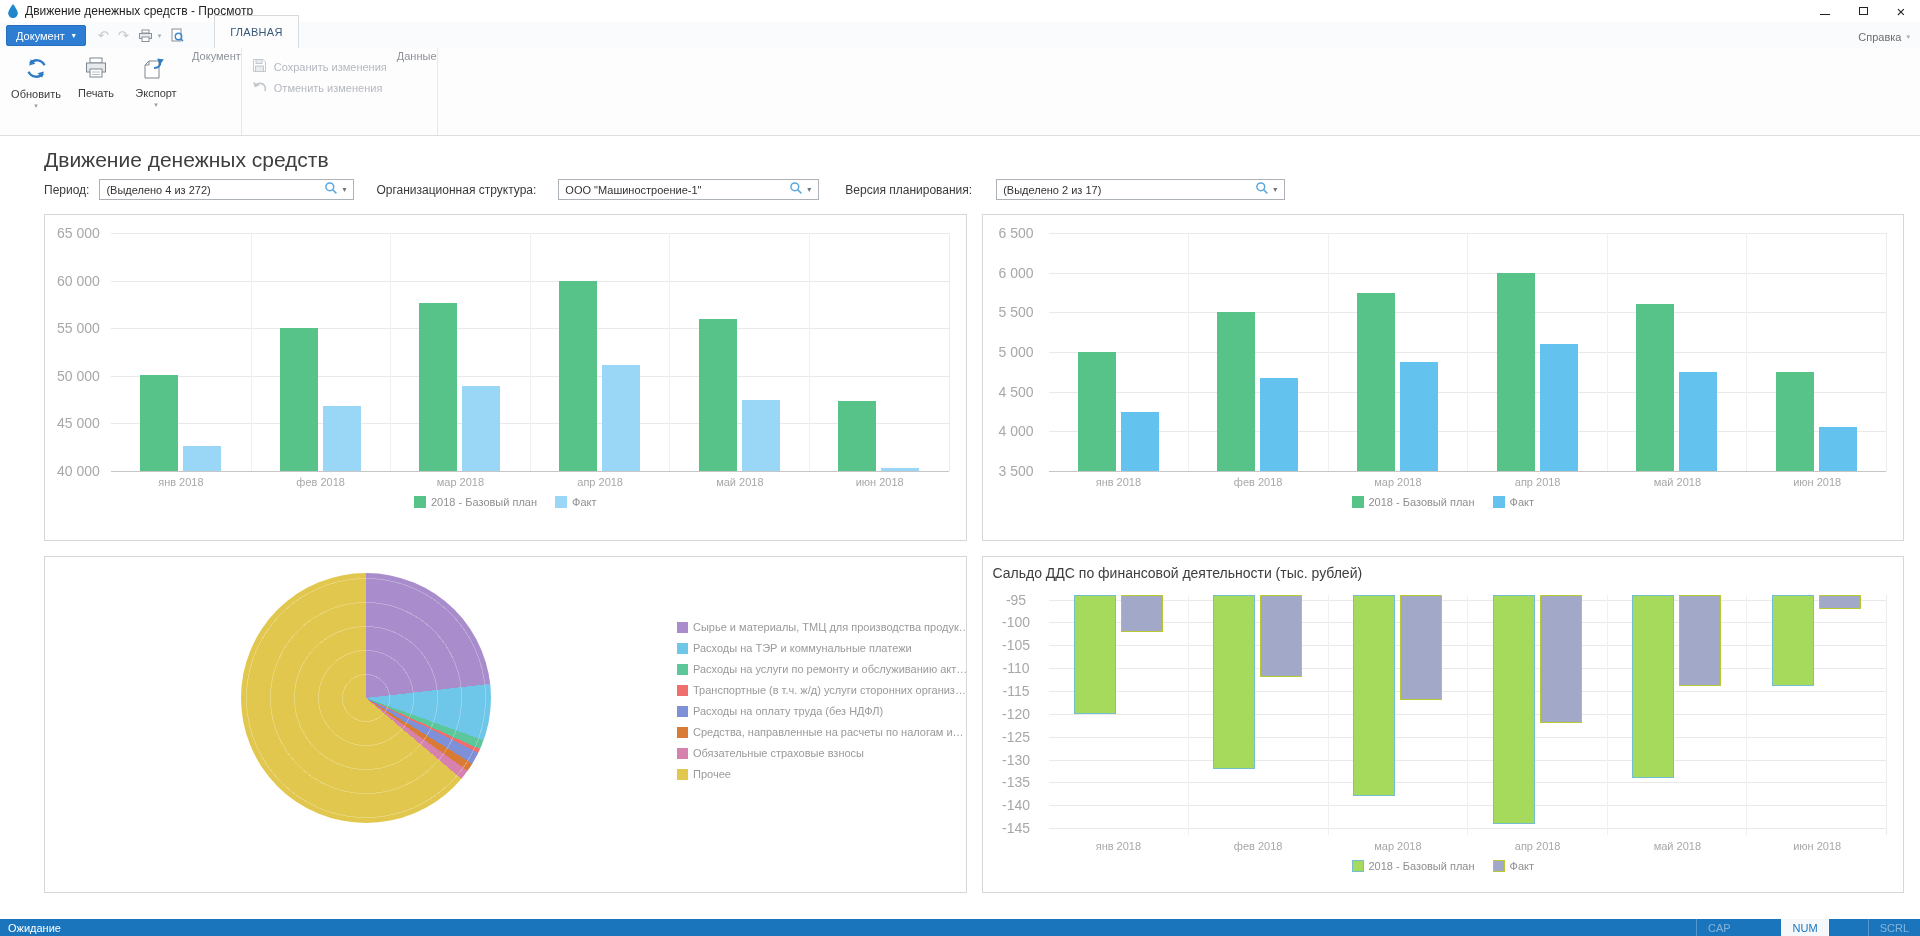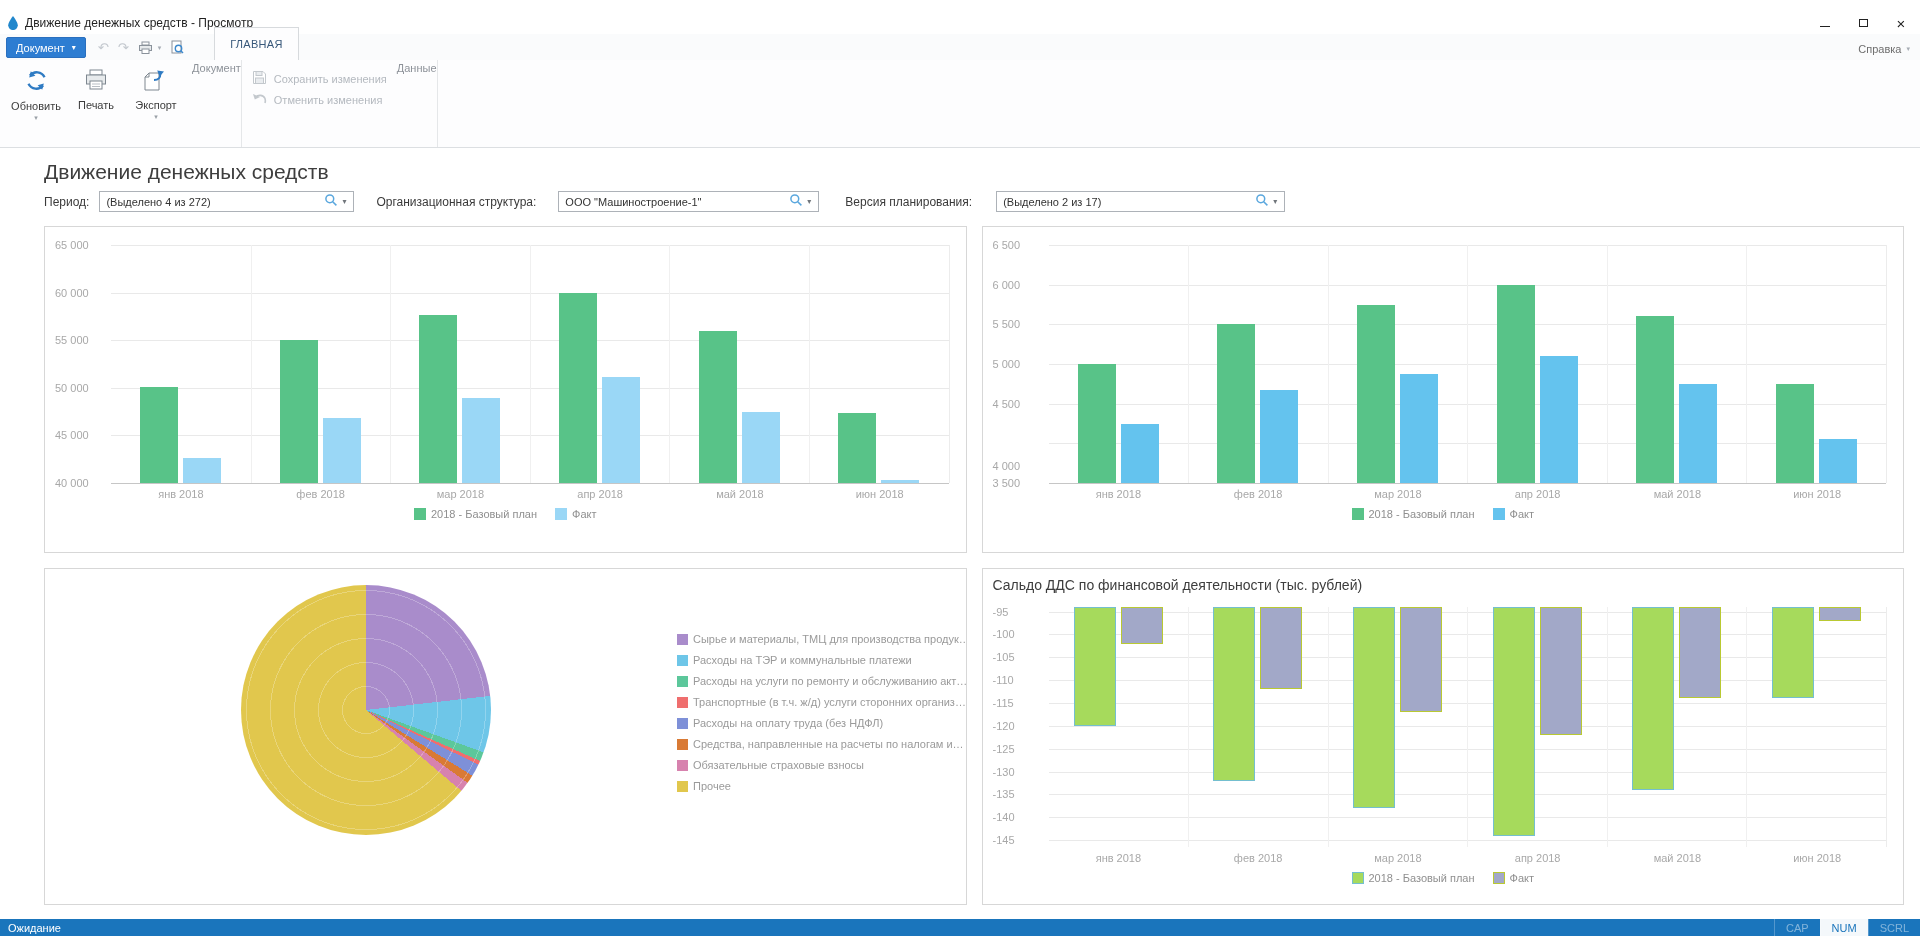--- a/index.html
+++ b/index.html
@@ -1,20 +1,20 @@
 <!DOCTYPE html>
 <html><head>
 <meta charset="utf-8">
 <style>
   * { margin:0; padding:0; box-sizing:border-box; }
   html,body { width:1920px; height:936px; overflow:hidden; background:#fff;
     font-family:"Liberation Sans","DejaVu Sans",sans-serif; cursor:default; }
 
   
-  .titlebar { height:22px; display:flex; align-items:center; padding-left:7px; background:#fff;margin-top:12px; }
+  .titlebar { height:22px; display:flex; align-items:center; padding-left:7px; background:#fff; }
   .titlebar .app-icon { display:inline-flex; margin-right:6px; }
   .titlebar .title { font-size:12px; color:#1f1f1f; }
   .win-controls { margin-left:auto; display:flex; height:22px; }
   .win-btn { width:38px; display:flex; align-items:center; justify-content:center; color:#222; }
   .glyph-min { width:10px; height:1px; background:#222; display:inline-block; margin-top:6px; }
   .glyph-max { width:9px; height:8px; border:1px solid #222; display:inline-block; }
   .glyph-close { font-size:15px; line-height:1; }
 
   
   .tabrow { height:26px; display:flex; align-items:flex-end; background:#fafbfc; }
@@ -63,22 +63,22 @@
   .panel-title { font-size:14px; color:#3d3d3d; white-space:nowrap; }
 
   
   .plot-wrap { position:relative; margin-top:10px; }
   .p-top .plot-wrap { height:238px; }
   .p-bot .plot-wrap { height:240px; margin-top:14px; }
   .plot { position:relative; height:100%; margin-left:56px; margin-right:6px; border-right:1px solid #ececec; }
   .gridline { position:absolute; left:0; right:0; height:1px; background:#e9e9e9; }
   .gridline.baseline { background:#c6c6c6; }
   .vsep { position:absolute; top:0; bottom:0; width:1px; background:#f0f0f0; }
-  .ytick { position:absolute; left:0; width:47px; text-align:left; transform:translateY(-50%);
-    font-size:11px; color:#a8a8a8; white-space:nowrap; }
+  .ytick { position:absolute; left:0; width:47px; text-align:center; transform:translateY(-50%);
+    font-size:14px; color:#a8a8a8; white-space:nowrap; }
   .bars-row { position:absolute; left:0; right:0; top:0; bottom:0; display:flex; }
   .cat-cell { flex:1; display:flex; justify-content:center; align-items:flex-end; gap:5px; }
   .from-top .cat-cell { align-items:flex-start; }
   .xrow { display:flex; margin:5px 6px 0 56px; }
   .xlabel { flex:1; text-align:center; font-size:11px; color:#a8a8a8; }
   .legend { display:flex; justify-content:center; align-items:center; gap:18px; margin-top:8px;
     font-size:11px; color:#8f8f8f; }
   .legend-item { display:inline-flex; align-items:center; gap:5px; white-space:nowrap; }
   .sq { width:12px; height:12px; display:inline-block; flex:none; }
 
@@ -88,21 +88,21 @@
   .pie::after { content:''; position:absolute; inset:0; border-radius:50%;
     background:repeating-radial-gradient(circle at 50% 50%, transparent 0 23px, rgba(255,255,255,.25) 23px 24px); }
   .pie-legend { margin:56px 0 0 186px; }
   .pie-legend .legend-item { display:flex; margin-bottom:9px; font-size:11px; color:#9a9a9a; }
   .pie-legend .sq { width:11px; height:11px; }
 
   
   .statusbar { position:absolute; left:0; right:0; bottom:0; height:17px; background:#1a75bc;
     display:flex; align-items:center; color:#fff; font-size:11px; padding-left:8px; }
   .indicators { margin-left:auto; display:flex; height:17px; align-items:stretch; }
-  .ind { display:flex; align-items:center; padding:8px 11px; border-left:1px solid rgba(255,255,255,.25); }
+  .ind { display:flex; align-items:center; padding:8px 11px; border-left:1px solid rgba(255,255,255,.25);margin-left:39px; }
   .ind.dim { color:rgba(255,255,255,.45); }
   .ind.active { background:#f4f8fb; color:#1a75bc; }
 </style>
 </head>
 <body>
 
 <div class="titlebar">
   <span class="app-icon">
     <svg width="12" height="14" viewBox="0 0 12 14">
         <path d="M6 0 C6 0 1.2 6.2 1.2 9.3 a4.8 4.8 0 0 0 9.6 0 C10.8 6.2 6 0 6 0 Z" fill="#2187cc"></path>
@@ -371,21 +371,21 @@
                 <div class="bar" style="width: 38px; height: 70%; background: rgb(88, 195, 136);"></div>
                 <div class="bar" style="width: 38px; height: 41.6667%; background: rgb(100, 195, 238);"></div>
               </div>
               <div class="cat-cell">
                 <div class="bar" style="width: 38px; height: 41.6667%; background: rgb(88, 195, 136);"></div>
                 <div class="bar" style="width: 38px; height: 18.3333%; background: rgb(100, 195, 238);"></div>
               </div>
             </div>
           </div>
           <div class="ytick" style="top: 100%;">3&nbsp;500</div>
-          <div class="ytick" style="top: 83.3333%; margin-top: 23px;">4&nbsp;000</div>
+          <div class="ytick" style="top: 83.3333%;">4&nbsp;000</div>
           <div class="ytick" style="top: 66.6667%;">4&nbsp;500</div>
           <div class="ytick" style="top: 50%;">5&nbsp;000</div>
           <div class="ytick" style="top: 33.3333%;">5&nbsp;500</div>
           <div class="ytick" style="top: 16.6667%;">6&nbsp;000</div>
           <div class="ytick" style="top: 0%;">6&nbsp;500</div>
         </div>
         <div class="xrow">
           <div class="xlabel">янв 2018</div>
           <div class="xlabel">фев 2018</div>
           <div class="xlabel">мар 2018</div>

